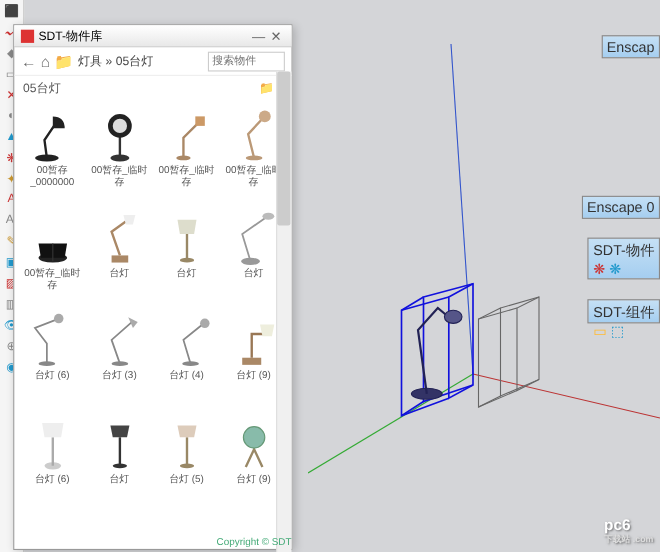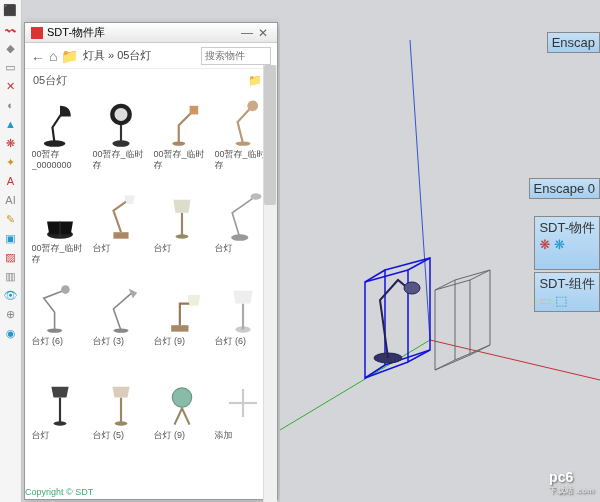--- a/index.html
+++ b/index.html
@@ -1,34 +1,34 @@
 <!DOCTYPE html>
 <html><head>
 <meta charset="utf-8">
 <style>
 *{box-sizing:border-box;margin:0;padding:0;font-family:"Microsoft YaHei",Arial,sans-serif}
 body{width:600px;height:502px;overflow:hidden;position:relative;background:#d4d5d8}
 .toolbar-left{position:absolute;left:0;top:0;width:22px;height:502px;background:#f5f5f5;border-right:1px solid #ccc;display:flex;flex-direction:column;align-items:center;padding-top:2px;gap:3px}
 .toolbar-left .ico{width:16px;height:16px;display:flex;align-items:center;justify-content:center;font-size:11px;cursor:pointer}
-.panel{position:absolute;left:24px;top:22px;width:254px;height:478px;background:#fff;border:1px solid #999;box-shadow:2px 2px 8px rgba(0,0,0,0.2)}
+.panel{position:absolute;left:12px;top:22px;width:254px;height:478px;background:#fff;border:1px solid #999;box-shadow:2px 2px 8px rgba(0,0,0,0.2)}
 .panel-titlebar{height:20px;background:linear-gradient(#fff,#e8e8e8);border-bottom:1px solid #ccc;display:flex;align-items:center;padding:0 6px;font-size:11px}
 .panel-titlebar .red-ico{width:12px;height:12px;background:#d33;margin-right:4px}
 .panel-titlebar .title{flex:1}
 .panel-titlebar .wbtn{width:16px;text-align:center;cursor:pointer;color:#666;font-size:12px}
 .nav-row{height:26px;display:flex;align-items:center;padding:0 6px;gap:4px;border-bottom:1px solid #eee;font-size:11px}
 .nav-row .arrow{cursor:pointer;color:#666;font-size:14px}
 .nav-row .crumb{flex:1;color:#444}
 .nav-row .search{width:70px;height:18px;border:1px solid #ccc;font-size:10px;padding:0 3px;color:#999}
 .cat-row{height:22px;display:flex;align-items:center;padding:0 8px;font-size:11px;color:#555;justify-content:space-between}
 .cat-row .add{cursor:pointer;display:flex;gap:2px}
 .grid{padding:4px 6px;display:grid;grid-template-columns:repeat(4,1fr);gap:2px 4px;overflow-y:auto;height:380px}
 .cell{display:flex;flex-direction:column;align-items:center}
 .thumb{width:54px;height:54px;background:#fff;display:flex;align-items:center;justify-content:center;position:relative}
-.lbl{font-size:9px;color:#555;text-align:left;line-height:11px;height:22px;overflow:hidden;width:56px}
-.copyright{position:absolute;bottom:2px;left:0;right:0;text-align:left;font-size:9px;color:#4a7}
+.lbl{font-size:9px;color:#555;text-align:center;line-height:11px;height:22px;overflow:hidden;width:56px}
+.copyright{position:absolute;bottom:2px;left:0;right:0;text-align:right;font-size:9px;color:#4a7}
 .float-panel{position:absolute;background:#fff;border:1px solid #888;box-shadow:1px 1px 4px rgba(0,0,0,0.2)}
 .float-title{height:16px;background:linear-gradient(#c5e0f5,#a5cef0);font-size:10px;padding:0 4px;display:flex;align-items:center;justify-content:space-between;color:#333}
 .float-title .x{width:12px;height:12px;background:#e55;color:#fff;font-size:9px;display:flex;align-items:center;justify-content:center;cursor:pointer}
 .float-body{padding:3px;display:flex;gap:2px}
 .float-body .tb{width:18px;height:18px;border:1px solid #ccc;display:flex;align-items:center;justify-content:center;font-size:11px;cursor:pointer;background:#fff}
 .viewport{position:absolute;left:280px;top:0;right:0;bottom:0}
 svg.scene{width:100%;height:100%}
 .side-tab{position:absolute;right:0;background:linear-gradient(#c5e0f5,#a5cef0);border:1px solid #888;font-size:13px;padding:2px 4px;color:#333;cursor:pointer}
 .watermark{position:absolute;right:6px;bottom:6px;font-size:14px;color:#fff;font-weight:bold;text-shadow:1px 1px 2px rgba(0,0,0,0.5)}
 .watermark .sub{font-size:8px;display:block;color:#ddd}
@@ -176,20 +176,30 @@
             <ellipse cx="25" cy="45" rx="7" ry="2" fill="#888"></ellipse>
             <path d="M25,45 L18,25 L35,10" stroke="#888" fill="none" stroke-width="1.5"></path>
             <path d="M32,6 L40,10 L36,15 Z" fill="#aaa"></path>
           </svg>
         </div>
         <div class="lbl">台灯 (3)</div>
       </div>
       <div class="cell">
         <div class="thumb">
           <svg viewBox="0 0 50 50">
+            <ellipse cx="28" cy="45" rx="7" ry="2" fill="#888"></ellipse>
+            <path d="M28,45 L22,25 L38,12" stroke="#888" fill="none" stroke-width="1.5"></path>
+            <circle cx="40" cy="11" r="4" fill="#aaa"></circle>
+          </svg>
+        </div>
+        <div class="lbl">台灯 (4)</div>
+      </div>
+      <div class="cell">
+        <div class="thumb">
+          <svg viewBox="0 0 50 50">
             <rect x="15" y="40" width="16" height="6" fill="#a86"></rect>
             <path d="M23,40 L23,20 L35,20" stroke="#975" fill="none" stroke-width="2"></path>
             <path d="M30,12 L42,12 L40,22 L32,22 Z" fill="#eed"></path>
           </svg>
         </div>
         <div class="lbl">台灯 (9)</div>
       </div>
       <div class="cell">
         <div class="thumb">
           <svg viewBox="0 0 50 50">
@@ -221,29 +231,20 @@
         <div class="lbl">台灯 (5)</div>
       </div>
       <div class="cell">
         <div class="thumb">
           <svg viewBox="0 0 50 50">
             <path d="M18,45 L25,30 L32,45" stroke="#986" fill="none" stroke-width="2"></path>
             <circle cx="25" cy="20" r="9" fill="#8ba" stroke="#697"></circle>
           </svg>
         </div>
         <div class="lbl">台灯 (9)</div>
-      </div>
-      <div class="cell">
-        <div class="thumb">
-          <svg viewBox="0 0 50 50">
-            <line x1="25" y1="12" x2="25" y2="38" stroke="#ccc" stroke-width="2"></line>
-            <line x1="12" y1="25" x2="38" y2="25" stroke="#ccc" stroke-width="2"></line>
-          </svg>
-        </div>
-        <div class="lbl">添加</div>
       </div>
     </div>
   <div class="scroll">
       <div class="track"></div>
       <div class="thumbbar"></div>
     </div>
   <div class="copyright">Copyright © SDT</div>
 </div>
 
 <div class="float-panel" style="left:288px;top:22px;width:150px">
@@ -305,18 +306,18 @@
   <g stroke="#225" fill="#447" stroke-width="1">
     <ellipse cx="108" cy="358" rx="14" ry="5" fill="#336"></ellipse>
     <path d="M108,358 L100,300 L118,280 L130,290" fill="none" stroke-width="2"></path>
     <ellipse cx="132" cy="288" rx="8" ry="6" fill="#558"></ellipse>
   </g>
 </svg>
 </div>
 
 <div class="side-tab" style="top:32px"><span>Enscap</span></div>
 <div class="side-tab" style="top:178px"><span>Enscape 0</span></div>
-<div class="side-tab" style="top:216px;height:54px"><span>SDT-物件</span><br><span style="color:#c33">❋</span> <span style="color:#29c">❋</span></div>
-<div class="side-tab" style="top:272px;height:40px"><span>SDT-组件</span><br><span style="color:#fb3">▭</span> <span style="color:#29c">⬚</span></div>
+<div class="side-tab" style="top:216px;height:38px"><span>SDT-物件</span><br><span style="color:#c33">❋</span> <span style="color:#29c">❋</span></div>
+<div class="side-tab" style="top:272px;height:22px"><span>SDT-组件</span><br><span style="color:#fb3">▭</span> <span style="color:#29c">⬚</span></div>
 
 <div class="watermark">
   <span>pc6</span><span class="sub">下载站 .com</span>
 </div>
 
 </body></html>

